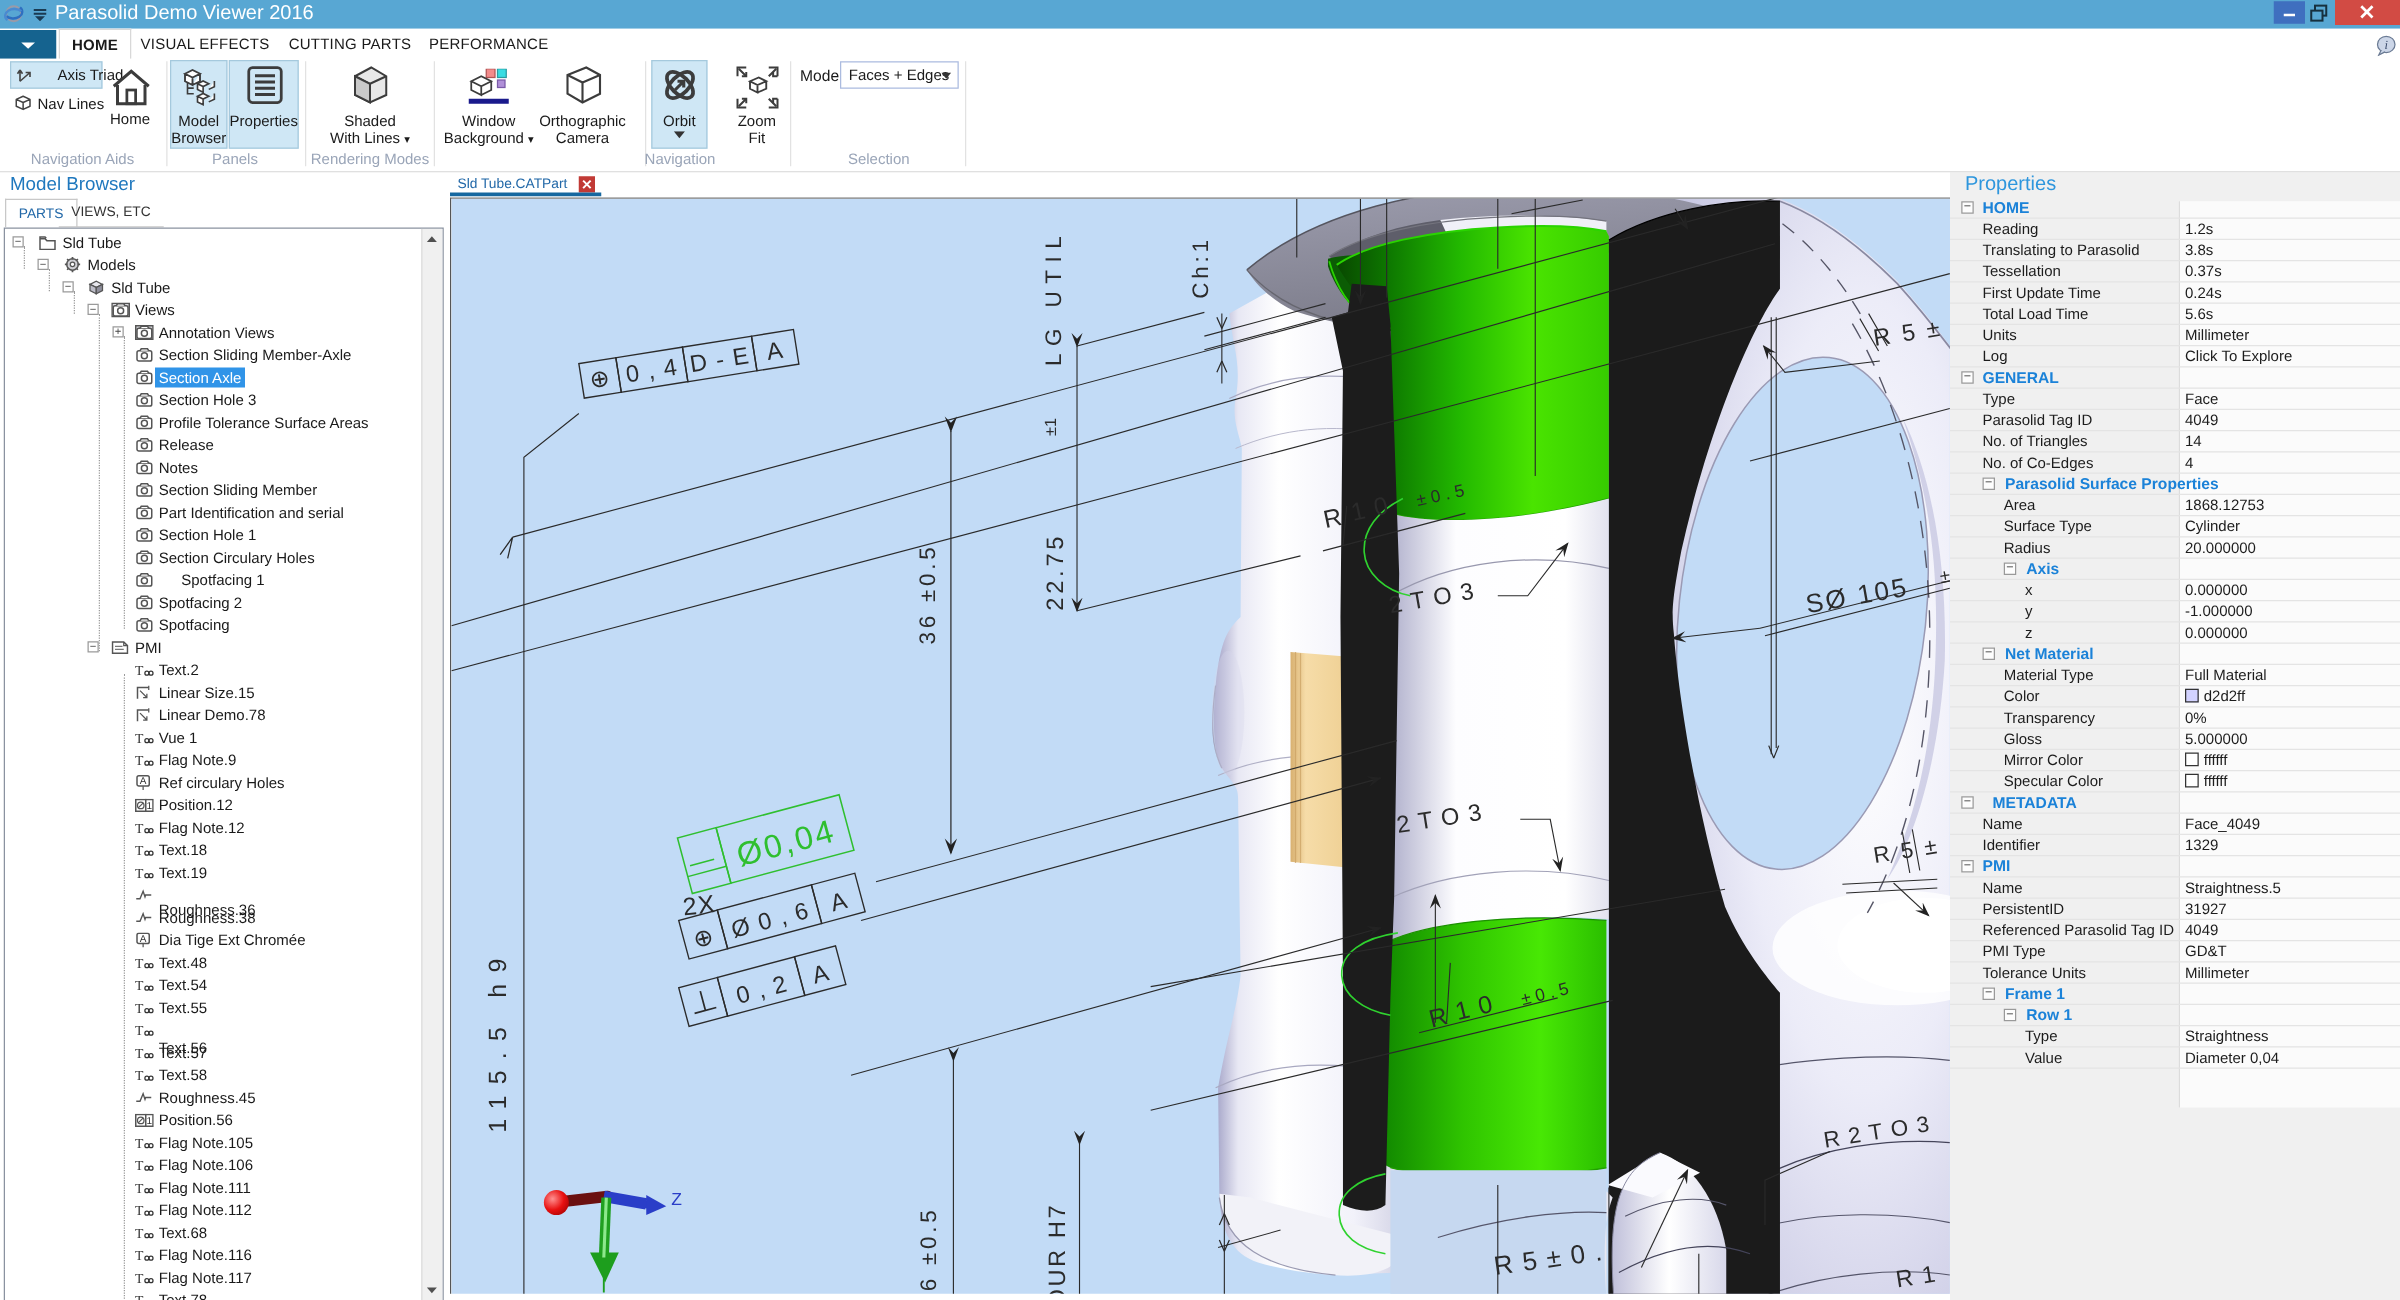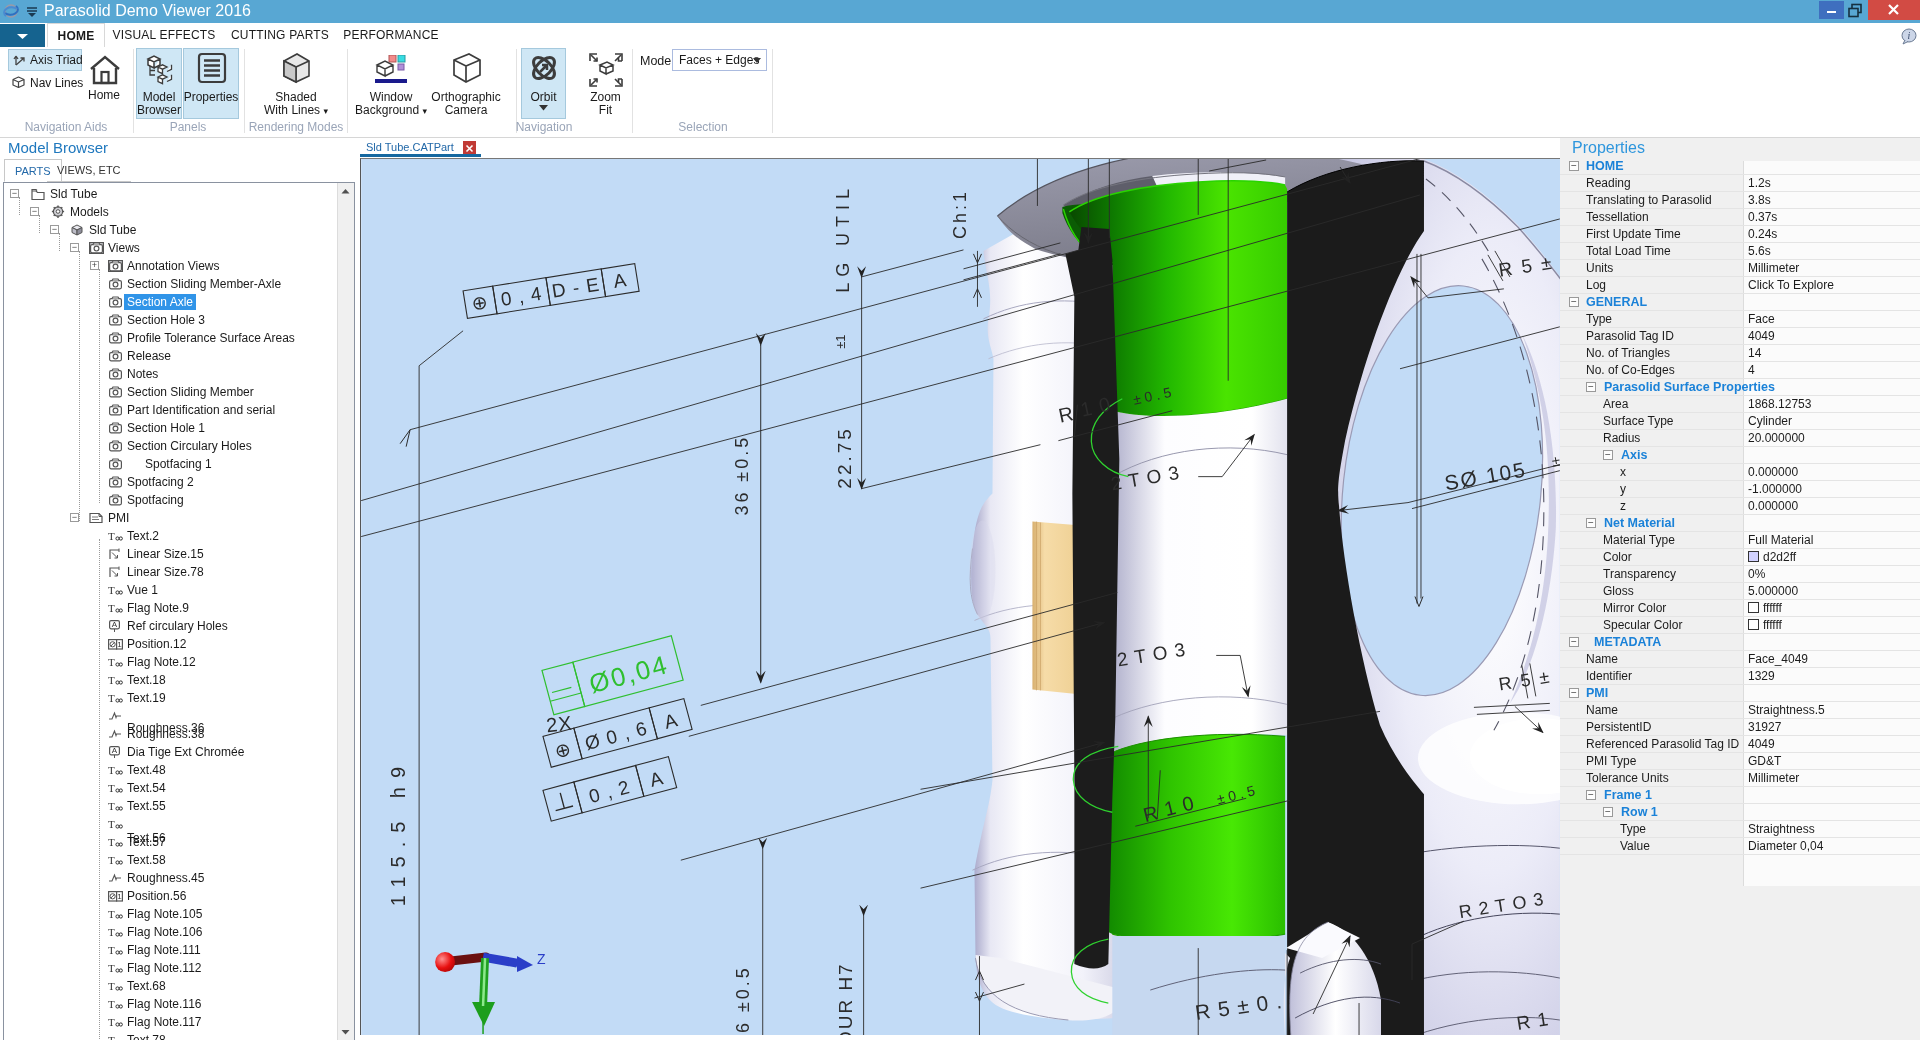--- a/index.html
+++ b/index.html
@@ -77,21 +77,21 @@
  <div class="glabel" style="left:-14px">Navigation Aids</div>
  <div class="glabel" style="left:108px">Panels</div>
  <div class="glabel" style="left:216px">Rendering Modes</div>
  <div class="glabel" style="left:464px">Navigation</div>
  <div class="glabel" style="left:623px">Selection</div>
  <div class="rbtn" style="left:8px;top:2px;width:74px;height:22px"></div>
  <svg class="abs" style="left:13px;top:6px" width="15" height="14">
       <path d="M3,12 V3 M3,3 l-2,3 m2,-3 l2,3" stroke="#444" stroke-width="1.3" fill="none"></path>
       <path d="M3,12 l8,-7 m0,3.5 v-3.5 h-3.5" stroke="#444" stroke-width="1.3" fill="none"></path>
     </svg>
- <div class="rtext" style="left:30px;top:7px;width:52px;text-align:right">Axis Triad</div>
+ <div class="rtext" style="left:46px;top:7px;width:52px;text-align:right">Axis Triad</div>
  <svg class="abs" style="left:11px;top:28px" width="15" height="14" viewBox="0 0 15 14">
       <path d="M2,4.5 L7.5,2 L13,4.5 L7.5,7 Z M2,4.5 L2,10 L7.5,12.5 L7.5,7 M13,4.5 L13,10 L7.5,12.5" fill="#fff" stroke="#444" stroke-width="1.2" stroke-linejoin="round"></path>
     </svg>
  <div class="rtext" style="left:30px;top:30px;width:56px;text-align:left">Nav Lines</div>
  <svg class="abs" style="left:88px;top:7px" width="34" height="32" viewBox="0 0 34 32">
       <path d="M3,15 L17,3 L31,15" fill="none" stroke="#3c3c3c" stroke-width="2.4"></path>
       <path d="M6,14 V29 H28 V14" fill="none" stroke="#3c3c3c" stroke-width="2.4"></path>
       <rect x="13.5" y="18" width="7" height="11" fill="none" stroke="#3c3c3c" stroke-width="2.2"></rect>
     </svg>
  <div class="rtext" style="left:82px;top:42px;width:44px">Home</div>
@@ -336,21 +336,21 @@
             <path d="M4,4.5 l5.5,5.5 m0,-3 v3 h-3" fill="none" stroke="#555"></path>
           </svg></div>
         <div style="position:absolute;left:123px;top:0">Linear Size.15</div>
       </div>
       <div class="trow" style="top:380px;left:0;width:334px">
         <div class="ic" style="left:104px"><svg width="14" height="12">
             <path d="M2,11 V2 h9" fill="none" stroke="#555" stroke-width="1.2"></path>
             <path d="M11,0.5 v3.5" stroke="#555"></path>
             <path d="M4,4.5 l5.5,5.5 m0,-3 v3 h-3" fill="none" stroke="#555"></path>
           </svg></div>
-        <div style="position:absolute;left:123px;top:0">Linear Size.78</div>
+        <div style="position:absolute;left:123px;top:0">Linear Demo.78</div>
       </div>
       <div class="trow" style="top:398px;left:0;width:334px">
         <div class="ic" style="left:104px"><svg width="16" height="11">
             <text x="0" y="9" font-size="11" font-family="Liberation Serif" fill="#333">T</text>
             <circle cx="9.5" cy="7.5" r="1.6" fill="none" stroke="#333"></circle>
             <circle cx="12.8" cy="7.5" r="1.6" fill="none" stroke="#333"></circle>
           </svg></div>
         <div style="position:absolute;left:123px;top:0">Vue 1</div>
       </div>
       <div class="trow" style="top:416px;left:0;width:334px">

